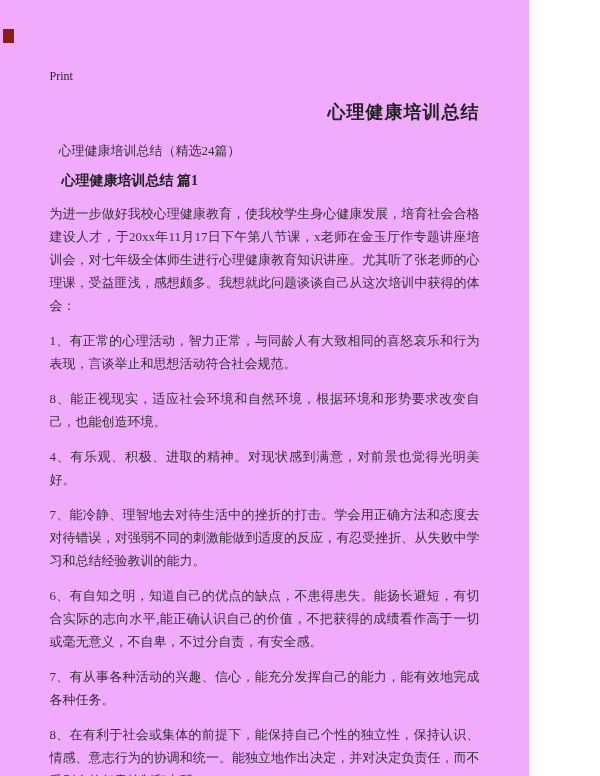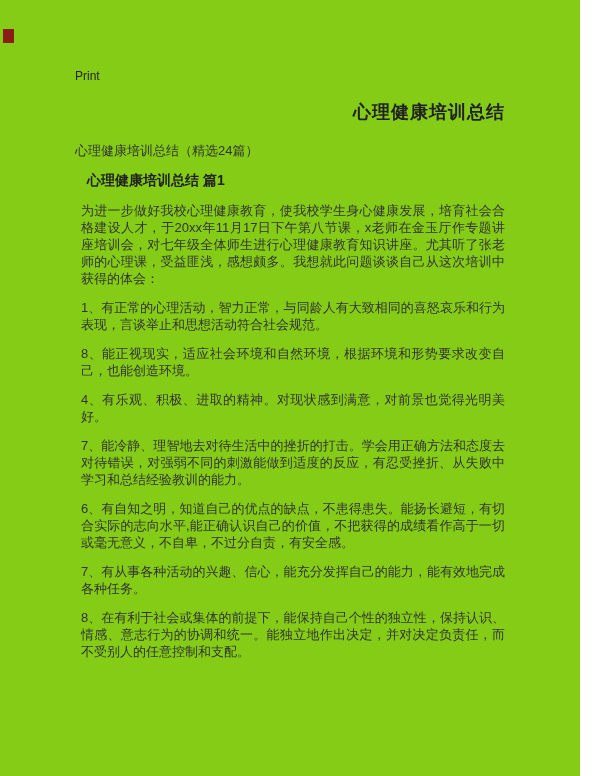--- a/index.html
+++ b/index.html
@@ -1,23 +1,23 @@
 <!DOCTYPE html>
 <html lang="zh"><head>
 <meta charset="utf-8">
 <title>心理健康培训总结</title>
 <style>
   html, body { margin: 0; padding: 0; background: #ffffff; }
   .page {
     position: relative;
-    width: 580px;
+    width: 529px;
     height: 776px;
-    background: #84cc16;
+    background: #f0abfc;
     overflow: hidden;
-    font-family: Liberation Sans, sans-serif;
+    font-family: Liberation Serif, serif;
     color: #333333;
   }
   .corner-mark {
     position: absolute;
     left: 3px;
     top: 29px;
     width: 11px;
     height: 14px;
     background: #8b1d15;
   }
@@ -37,37 +37,37 @@
   h1.doc-title {
     margin: 16px 0 0 0;
     font-size: 18px;
     line-height: 24px;
     font-weight: 700;
     text-align: right;
     color: #222222;
     letter-spacing: 1px;
   }
   .subtitle {
-    margin: 17px 0 0 0;
+    margin: 17px 0 0 9px;
     font-size: 13px;
     line-height: 19px;
     font-weight: 400;
     color: #333333;
   }
   h2.section-heading {
     margin: 11px 0 0 12px;
     font-size: 14px;
     line-height: 19px;
     font-weight: 700;
     color: #222222;
   }
   p.body-par {
-    margin: 12px 0 0 6px;
+    margin: 12px 0 0 0;
     font-size: 13px;
-    line-height: 17px;
+    line-height: 23px;
     color: #333333;
     text-align: justify;
   }
   p.bold-par {
     margin: 12px 0 0 0;
     font-size: 13px;
     line-height: 19px;
     font-weight: 700;
     color: #222222;
   }

